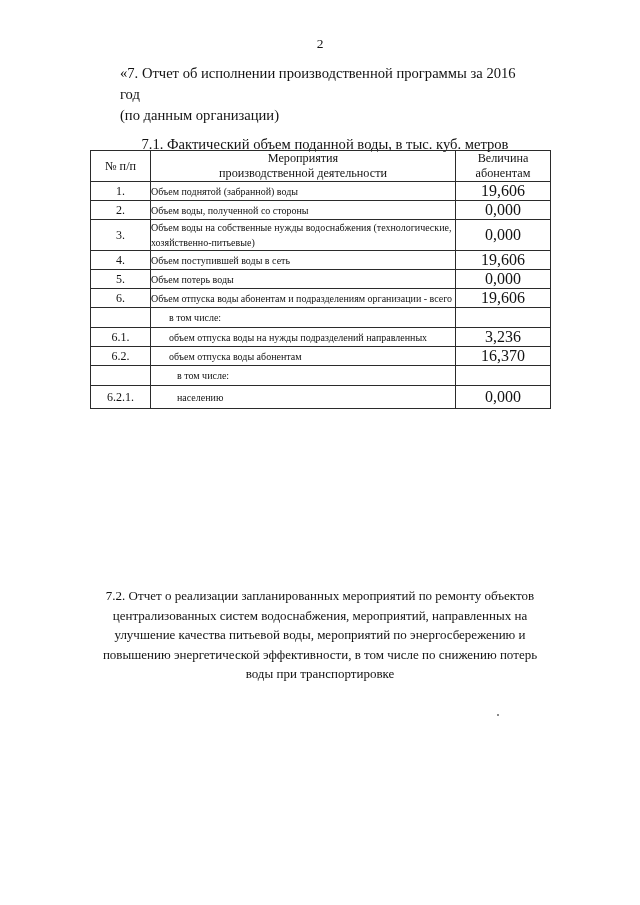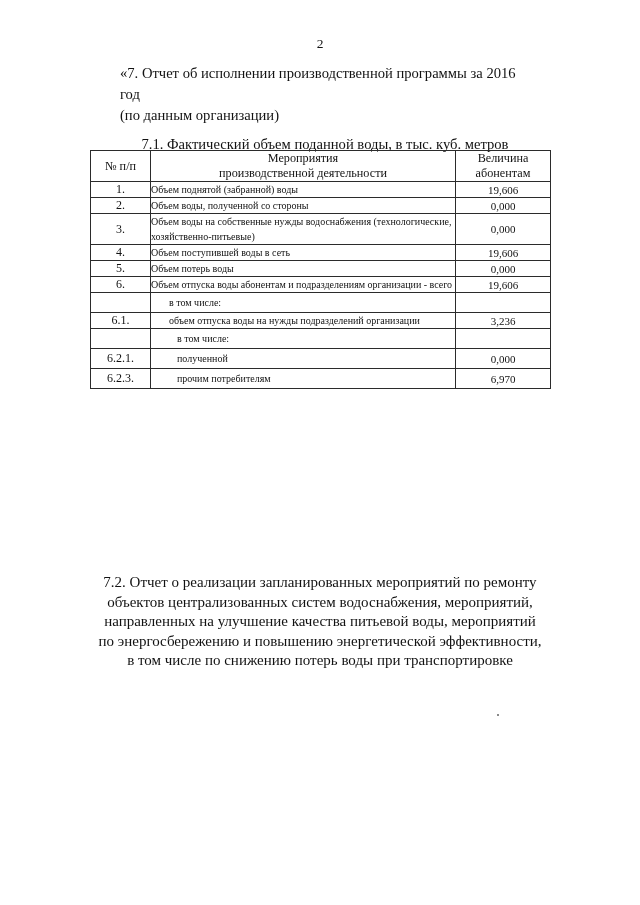--- a/index.html
+++ b/index.html
@@ -90,35 +90,35 @@
   .cell-name {
     text-align: left;
     font-size: 10px;
     line-height: 15px;
     padding: 5px 4px 5px 7px;
   }
   .cell-name.indent   { padding-left: 18px; }
   .cell-name.indent2  { padding-left: 26px; }
   .cell-value {
     text-align: center;
-    font-size: 11px;
+    font-size: 16px;
     padding: 5px 4px;
   }
   tr.tight .cell-num,
   tr.tight .cell-name,
   tr.tight .cell-value { padding-top: 2px; padding-bottom: 2px; }
 
   
   .para-center {
     position: absolute;
-    top: 573px;
+    top: 586px;
     left: 95px;
     width: 450px;
     text-align: center;
-    font-size: 15px;
+    font-size: 13px;
     line-height: 19.6px;
   }
   .para-just {
     position: absolute;
     top: 681px;
     left: 95px;
     width: 452px;
     text-align: justify;
     text-indent: 38px;
     font-size: 13.8px;
@@ -194,37 +194,37 @@
         <td class="cell-name">Объем отпуска воды абонентам и подразделениям организации - всего</td>
         <td class="cell-value">19,606</td>
       </tr>
       <tr class="tight">
         <td class="cell-num"></td>
         <td class="cell-name indent">в том числе:</td>
         <td class="cell-value"></td>
       </tr>
       <tr>
         <td class="cell-num">6.1.</td>
-        <td class="cell-name indent">объем отпуска воды на нужды подразделений организации</td>
+        <td class="cell-name indent">объем отпуска воды на нужды подразделений направленных</td>
         <td class="cell-value">3,236</td>
+      </tr>
+      <tr>
+        <td class="cell-num">6.2.</td>
+        <td class="cell-name indent">объем отпуска воды абонентам</td>
+        <td class="cell-value">16,370</td>
       </tr>
       <tr class="tight">
         <td class="cell-num"></td>
         <td class="cell-name indent2">в том числе:</td>
         <td class="cell-value"></td>
       </tr>
       <tr class="tight">
         <td class="cell-num">6.2.1.</td>
-        <td class="cell-name indent2">полученной</td>
-        <td class="cell-value">0,000</td>
-      </tr>
-      <tr class="tight">
-        <td class="cell-num">6.2.3.</td>
-        <td class="cell-name indent2">прочим потребителям</td>
-        <td class="cell-value">6,970</td>
+        <td class="cell-name indent2">населению</td>
+        <td class="cell-value">0,000</td>
       </tr>
     </tbody>
   </table>
 
   <div class="para-center">7.2. Отчет о реализации запланированных мероприятий по ремонту объектов централизованных систем водоснабжения, мероприятий, направленных на улучшение качества питьевой воды, мероприятий по энергосбережению и повышению энергетической эффективности, в том числе по снижению потерь воды при транспортировке</div>
 
 
   <div class="speck"></div>
 
 </div>

